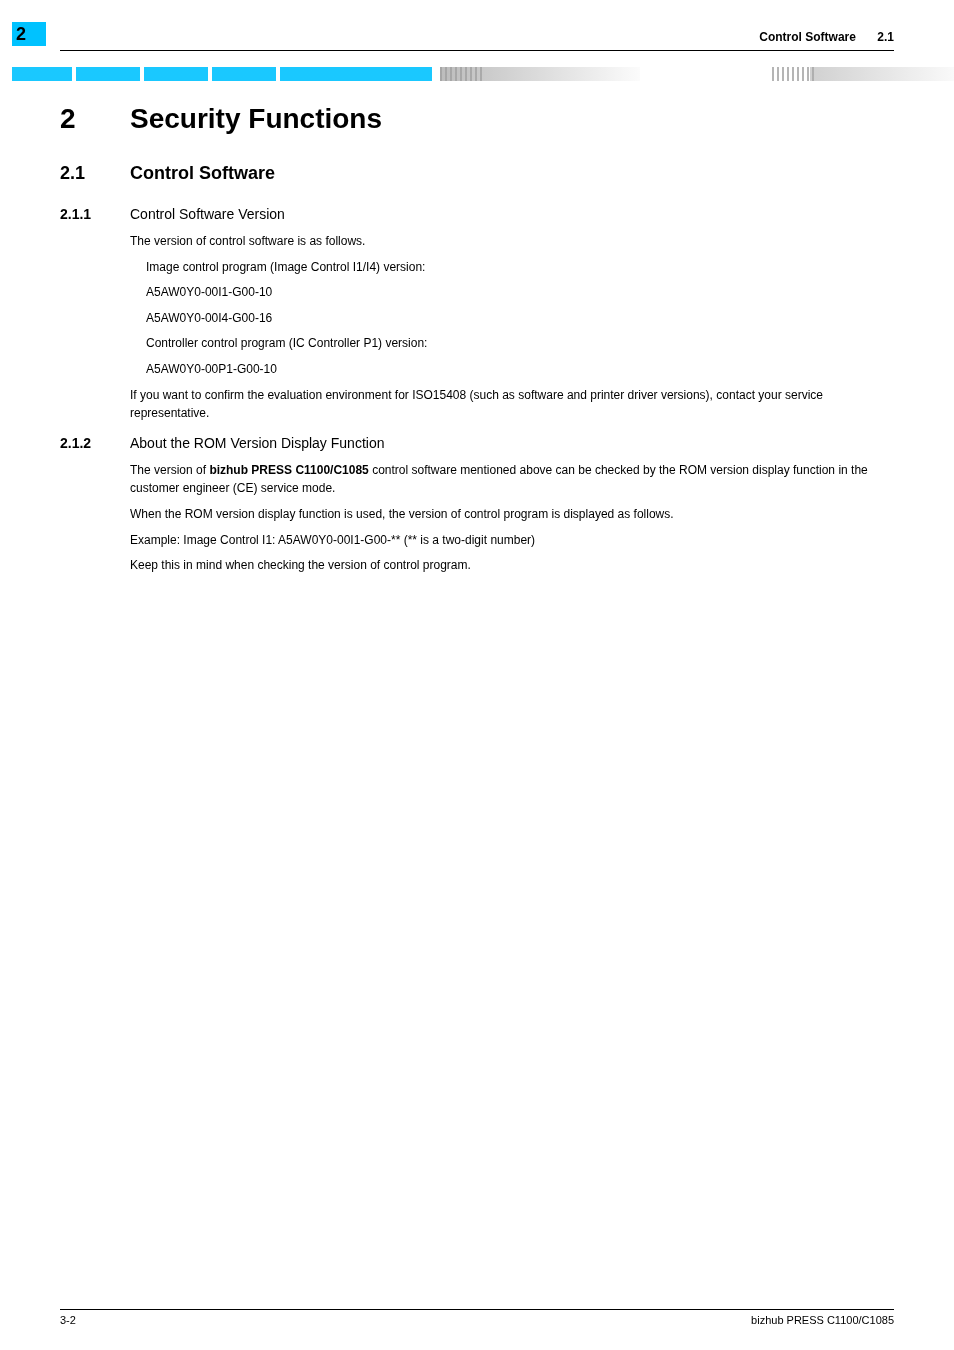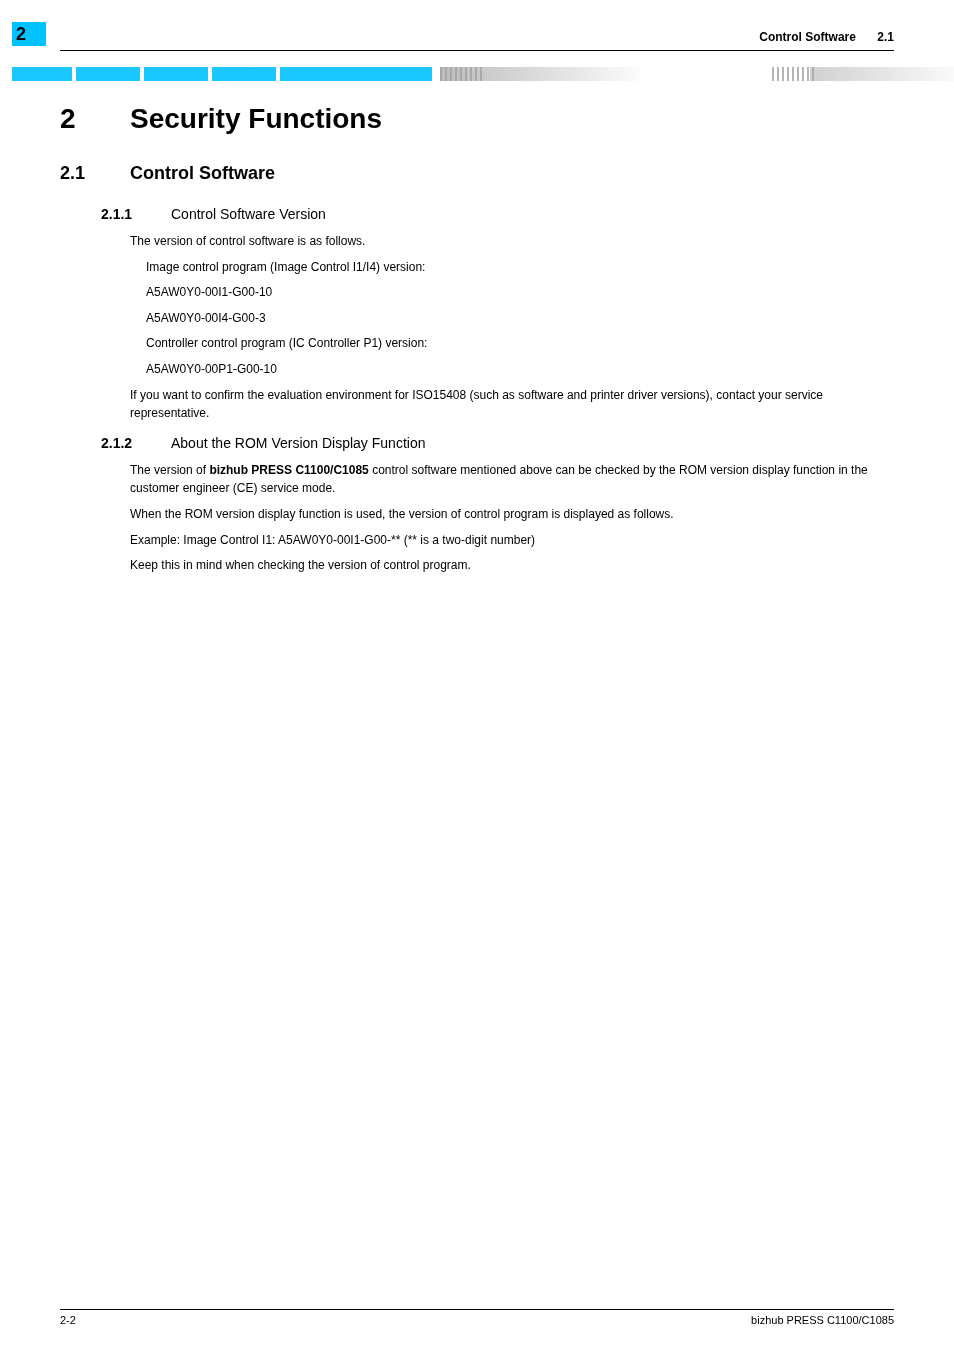--- a/index.html
+++ b/index.html
@@ -27,21 +27,21 @@
   
   .h-chapter { display:flex; align-items:baseline; margin-bottom: 28px; }
   .h-chapter .num { font-size: 28px; font-weight: bold; width: 70px; }
   .h-chapter .ttl { font-size: 28px; font-weight: bold; }
 
   .h-sec { display:flex; align-items:baseline; margin-bottom: 22px; margin-top: 14px; }
   .h-sec .num { font-size: 18px; font-weight: bold; width: 70px; }
   .h-sec .ttl { font-size: 18px; font-weight: bold; }
 
   .h-sub { display:flex; align-items:baseline; margin-bottom: 10px; margin-top: 12px; }
-  .h-sub .num { font-size: 14px; font-weight: bold; width: 70px; margin-left: 41px; }
+  .h-sub .num { font-size: 14px; font-weight: bold; width: 70px; }
   .h-sub .ttl { font-size: 14px; font-weight: normal; }
 
   .body-block { margin-left: 70px; font-size: 12px; line-height: 1.55; }
   .body-block p { margin-bottom: 7px; }
   .indent { margin-left: 16px; }
   .bold { font-weight: bold; }
 
   
   .footer { position: absolute; bottom: 24px; left: 60px; right: 60px; }
   .footer-rule { border:none; border-top: 1px solid #000; margin-bottom: 4px; }
@@ -83,21 +83,21 @@
 
   <div class="h-sub">
     <div class="num">2.1.1</div>
     <div class="ttl">Control Software Version</div>
   </div>
 
   <div class="body-block">
     <p>The version of control software is as follows.</p>
     <p class="indent">Image control program (Image Control I1/I4) version:</p>
     <p class="indent">A5AW0Y0-00I1-G00-10</p>
-    <p class="indent">A5AW0Y0-00I4-G00-3</p>
+    <p class="indent">A5AW0Y0-00I4-G00-16</p>
     <p class="indent">Controller control program (IC Controller P1) version:</p>
     <p class="indent">A5AW0Y0-00P1-G00-10</p>
     <p>If you want to confirm the evaluation environment for ISO15408 (such as software and printer driver versions), contact your service representative.</p>
   </div>
 
   <div class="h-sub">
     <div class="num">2.1.2</div>
     <div class="ttl">About the ROM Version Display Function</div>
   </div>
 
@@ -108,18 +108,18 @@
       <span> control software mentioned above can be checked by the ROM version display function in the customer engineer (CE) service mode.</span>
     </p>
     <p>When the ROM version display function is used, the version of control program is displayed as follows.</p>
     <p>Example: Image Control I1: A5AW0Y0-00I1-G00-** (** is a two-digit number)</p>
     <p>Keep this in mind when checking the version of control program.</p>
   </div>
 
   <div class="footer">
     <hr class="footer-rule">
     <div class="footer-row">
-      <span>2-2</span>
+      <span>3-2</span>
       <span>bizhub PRESS C1100/C1085</span>
     </div>
   </div>
 
 </div>
 
 </body></html>

